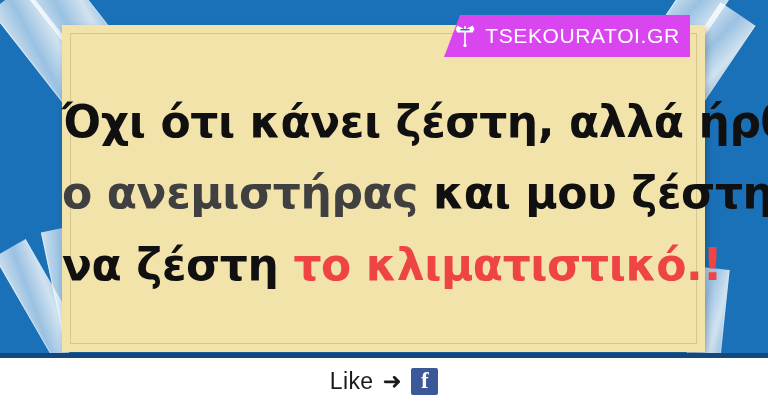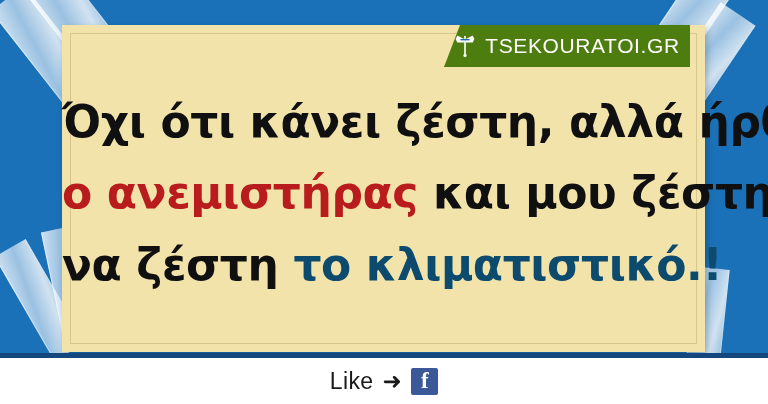--- a/index.html
+++ b/index.html
@@ -69,24 +69,24 @@
     right: 8px;
     bottom: 8px;
     border: 1px solid rgba(120,100,40,0.22);
     pointer-events: none;
   }
 
   
   .banner {
     position: absolute;
     left: 444px;
-    top: 25px;
+    top: 15px;
     width: 246px;
     height: 42px;
-    background: #4d7c0f;
+    background: #d946ef;
     display: flex;
     align-items: center;
     justify-content: center;
     gap: 9px;
     clip-path: polygon(16px 0, 100% 0, 100% 100%, 0 100%);
     box-shadow: 0 1px 2px rgba(0,0,0,0.25);
   }
   .banner-label {
     color: #ffffff;
     font-family: "Liberation Sans", sans-serif;
@@ -107,22 +107,22 @@
     font-family: "DejaVu Sans", sans-serif;
     font-weight: 700;
     font-size: 44px;
     line-height: 1.62;
     color: #101010;
     letter-spacing: -0.4px;
     white-space: nowrap;
   }
   .joke .ln { display: block; }
   .seg { display: inline; }
-  .seg-red  { color: #b91c1c; }
-  .seg-blue { color: #0c4a6e; }
+  .seg-red  { color: #404040; }
+  .seg-blue { color: #ef4444; }
 
   
   .footer-rule {
     position: absolute;
     left: 0;
     top: 353px;
     width: 768px;
     height: 5px;
     background: #13477e;
   }

